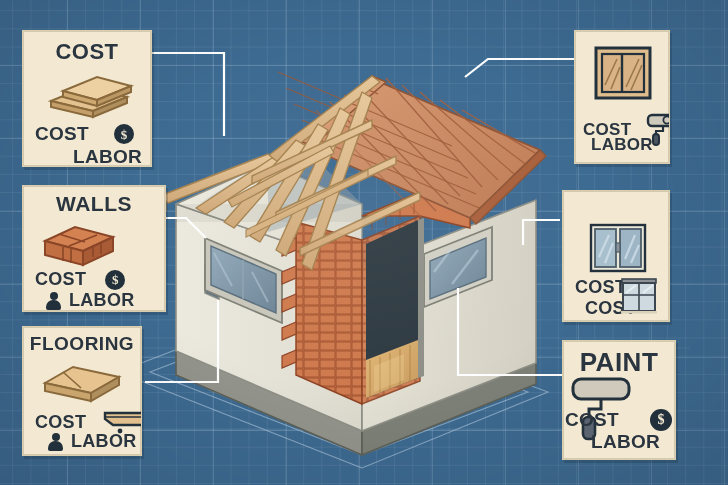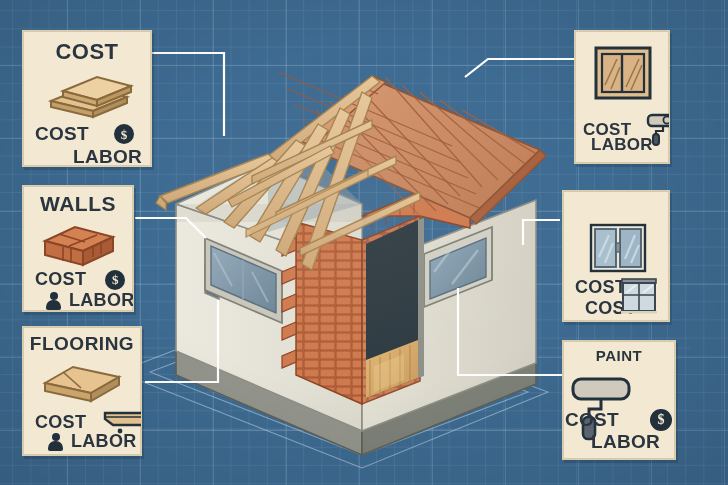--- a/index.html
+++ b/index.html
@@ -269,21 +269,21 @@
       <span class="lbl" style="font-size:19px;">COST</span>
       <span class="coin" style="margin-left:18px;">
           <span>$</span>
         </span>
     </div>
     <div class="row" style="left:50px;top:115px;">
       <span class="lbl" style="font-size:19px;">LABOR</span>
     </div>
   </div>
 
-  <div class="card" style="left:22px;top:185px;width:110px;height:125px;">
+  <div class="card" style="left:22px;top:185px;width:110px;height:125px;padding-left:32px;">
     <div class="card-title" style="top:6px;font-size:21px;">WALLS</div>
     <div style="position:absolute;left:16px;top:33px;">
       <svg class="ico" width="80" height="48" viewBox="0 0 80 48">
         <path d="M6 22 L36 8 L74 18 L44 32 Z" fill="#d58253" stroke="#8a4627" stroke-width="2"></path>
         <path d="M6 22 L6 36 L44 46 L44 32 Z" fill="#c26e43" stroke="#8a4627" stroke-width="2"></path>
         <path d="M44 32 L44 46 L74 32 L74 18 Z" fill="#a95b35" stroke="#8a4627" stroke-width="2"></path>
         <path d="M20 15 L46 23 M30 27 L58 16" stroke="#8a4627" stroke-width="1.6" fill="none"></path>
         <path d="M24 28 L24 42 M32 30 L32 44" stroke="#8a4627" stroke-width="1.6"></path>
         <path d="M54 38 L54 26 M62 35 L62 23" stroke="#8a4627" stroke-width="1.6"></path>
       </svg>
@@ -381,21 +381,21 @@
         <rect x="3" y="4" width="34" height="4" fill="#8e9196" stroke="#3b4650" stroke-width="1.6"></rect>
         <rect x="4" y="8" width="32" height="28" fill="#cfd9e0" stroke="#3b4650" stroke-width="2"></rect>
         <path d="M20 8 L20 36 M4 20 L36 20" stroke="#3b4650" stroke-width="1.6"></path>
         <path d="M7 18 L17 10 M24 18 L34 10" stroke="#eef4f8" stroke-width="2" opacity=".8"></path>
         <rect x="2" y="36" width="36" height="2.5" fill="#d9d2bb"></rect>
       </svg>
     </div>
   </div>
 
   <div class="card" style="left:562px;top:340px;width:112px;height:118px;">
-    <div class="card-title" style="top:6px;font-size:15px;">PAINT</div>
+    <div class="card-title" style="top:6px;font-size:26px;">PAINT</div>
     <div style="position:absolute;left:4px;top:34px;">
       <svg class="ico" width="78" height="70" viewBox="0 0 78 70">
         <rect x="6" y="4" width="56" height="20" rx="8" fill="#cfcabb" stroke="#23313d" stroke-width="3"></rect>
         <path d="M34 24 L34 34 L22 34 L22 44" fill="none" stroke="#23313d" stroke-width="3"></path>
         <rect x="16" y="42" width="12" height="22" rx="5" fill="#5a6470" stroke="#23313d" stroke-width="2.6"></rect>
       </svg>
     </div>
     <div class="row" style="left:2px;top:68px;">
       <span class="lbl" style="font-size:19px;">COST</span>
       <span class="coin" style="margin-left:24px;width:22px;height:22px;">

